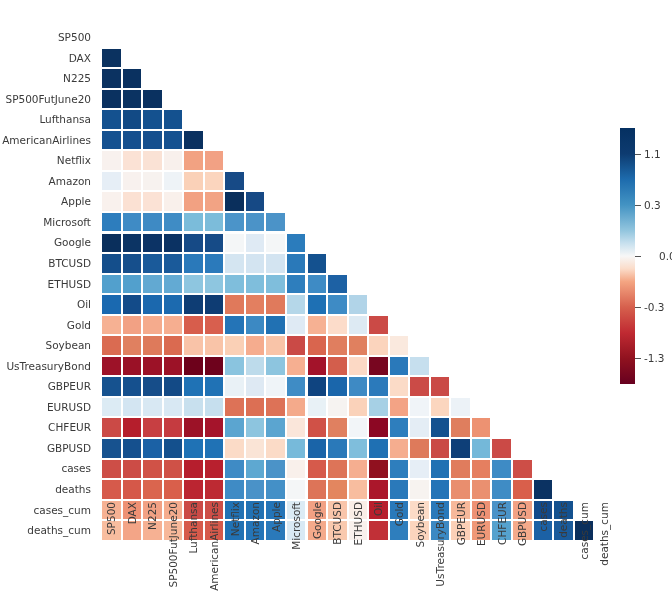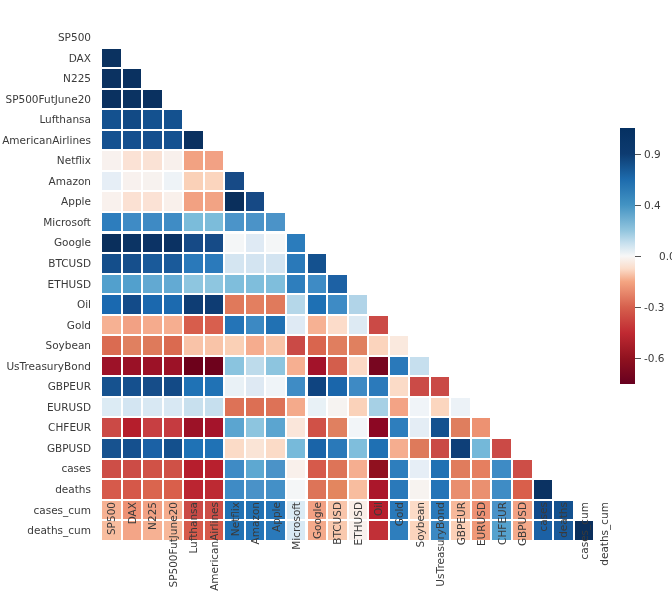--- a/index.html
+++ b/index.html
@@ -519,25 +519,25 @@
       </div>
       <div class="xlabel-slot" style="left: 493.2px;">
         <div class="xlabel-txt">deaths_cum</div>
       </div>
     </div>
 
   <div id="colorbar-wrap">
     <div id="colorbar" style="background: linear-gradient(rgb(5, 48, 97) 0%, rgb(13, 59, 112) 10%, rgb(29, 107, 173) 20%, rgb(67, 147, 195) 30%, rgb(146, 197, 222) 40%, rgb(199, 224, 238) 45%, rgb(247, 247, 247) 50%, rgb(251, 220, 201) 55%, rgb(244, 165, 130) 60%, rgb(214, 96, 77) 70%, rgb(192, 42, 50) 80%, rgb(144, 18, 31) 90%, rgb(103, 0, 31) 100%);"></div>
     <div id="cb-ticks">
         <div class="cb-tick" style="top: 25.6px;"></div>
-        <div class="cb-tick-label" style="top: 25.6px;">0.9</div>
+        <div class="cb-tick-label" style="top: 25.6px;">1.1</div>
         <div class="cb-tick" style="top: 76.8px;"></div>
-        <div class="cb-tick-label" style="top: 76.8px;">0.4</div>
+        <div class="cb-tick-label" style="top: 76.8px;">0.3</div>
         <div class="cb-tick" style="top: 128px;"></div>
         <div class="cb-tick-label" style="top: 128px; margin-left: 15px;">0.0</div>
         <div class="cb-tick" style="top: 179.2px;"></div>
         <div class="cb-tick-label" style="top: 179.2px;">-0.3</div>
         <div class="cb-tick" style="top: 230.4px;"></div>
-        <div class="cb-tick-label" style="top: 230.4px;">-0.6</div>
+        <div class="cb-tick-label" style="top: 230.4px;">-1.3</div>
       </div>
   </div>
 
 </div>
 
 </body></html>

